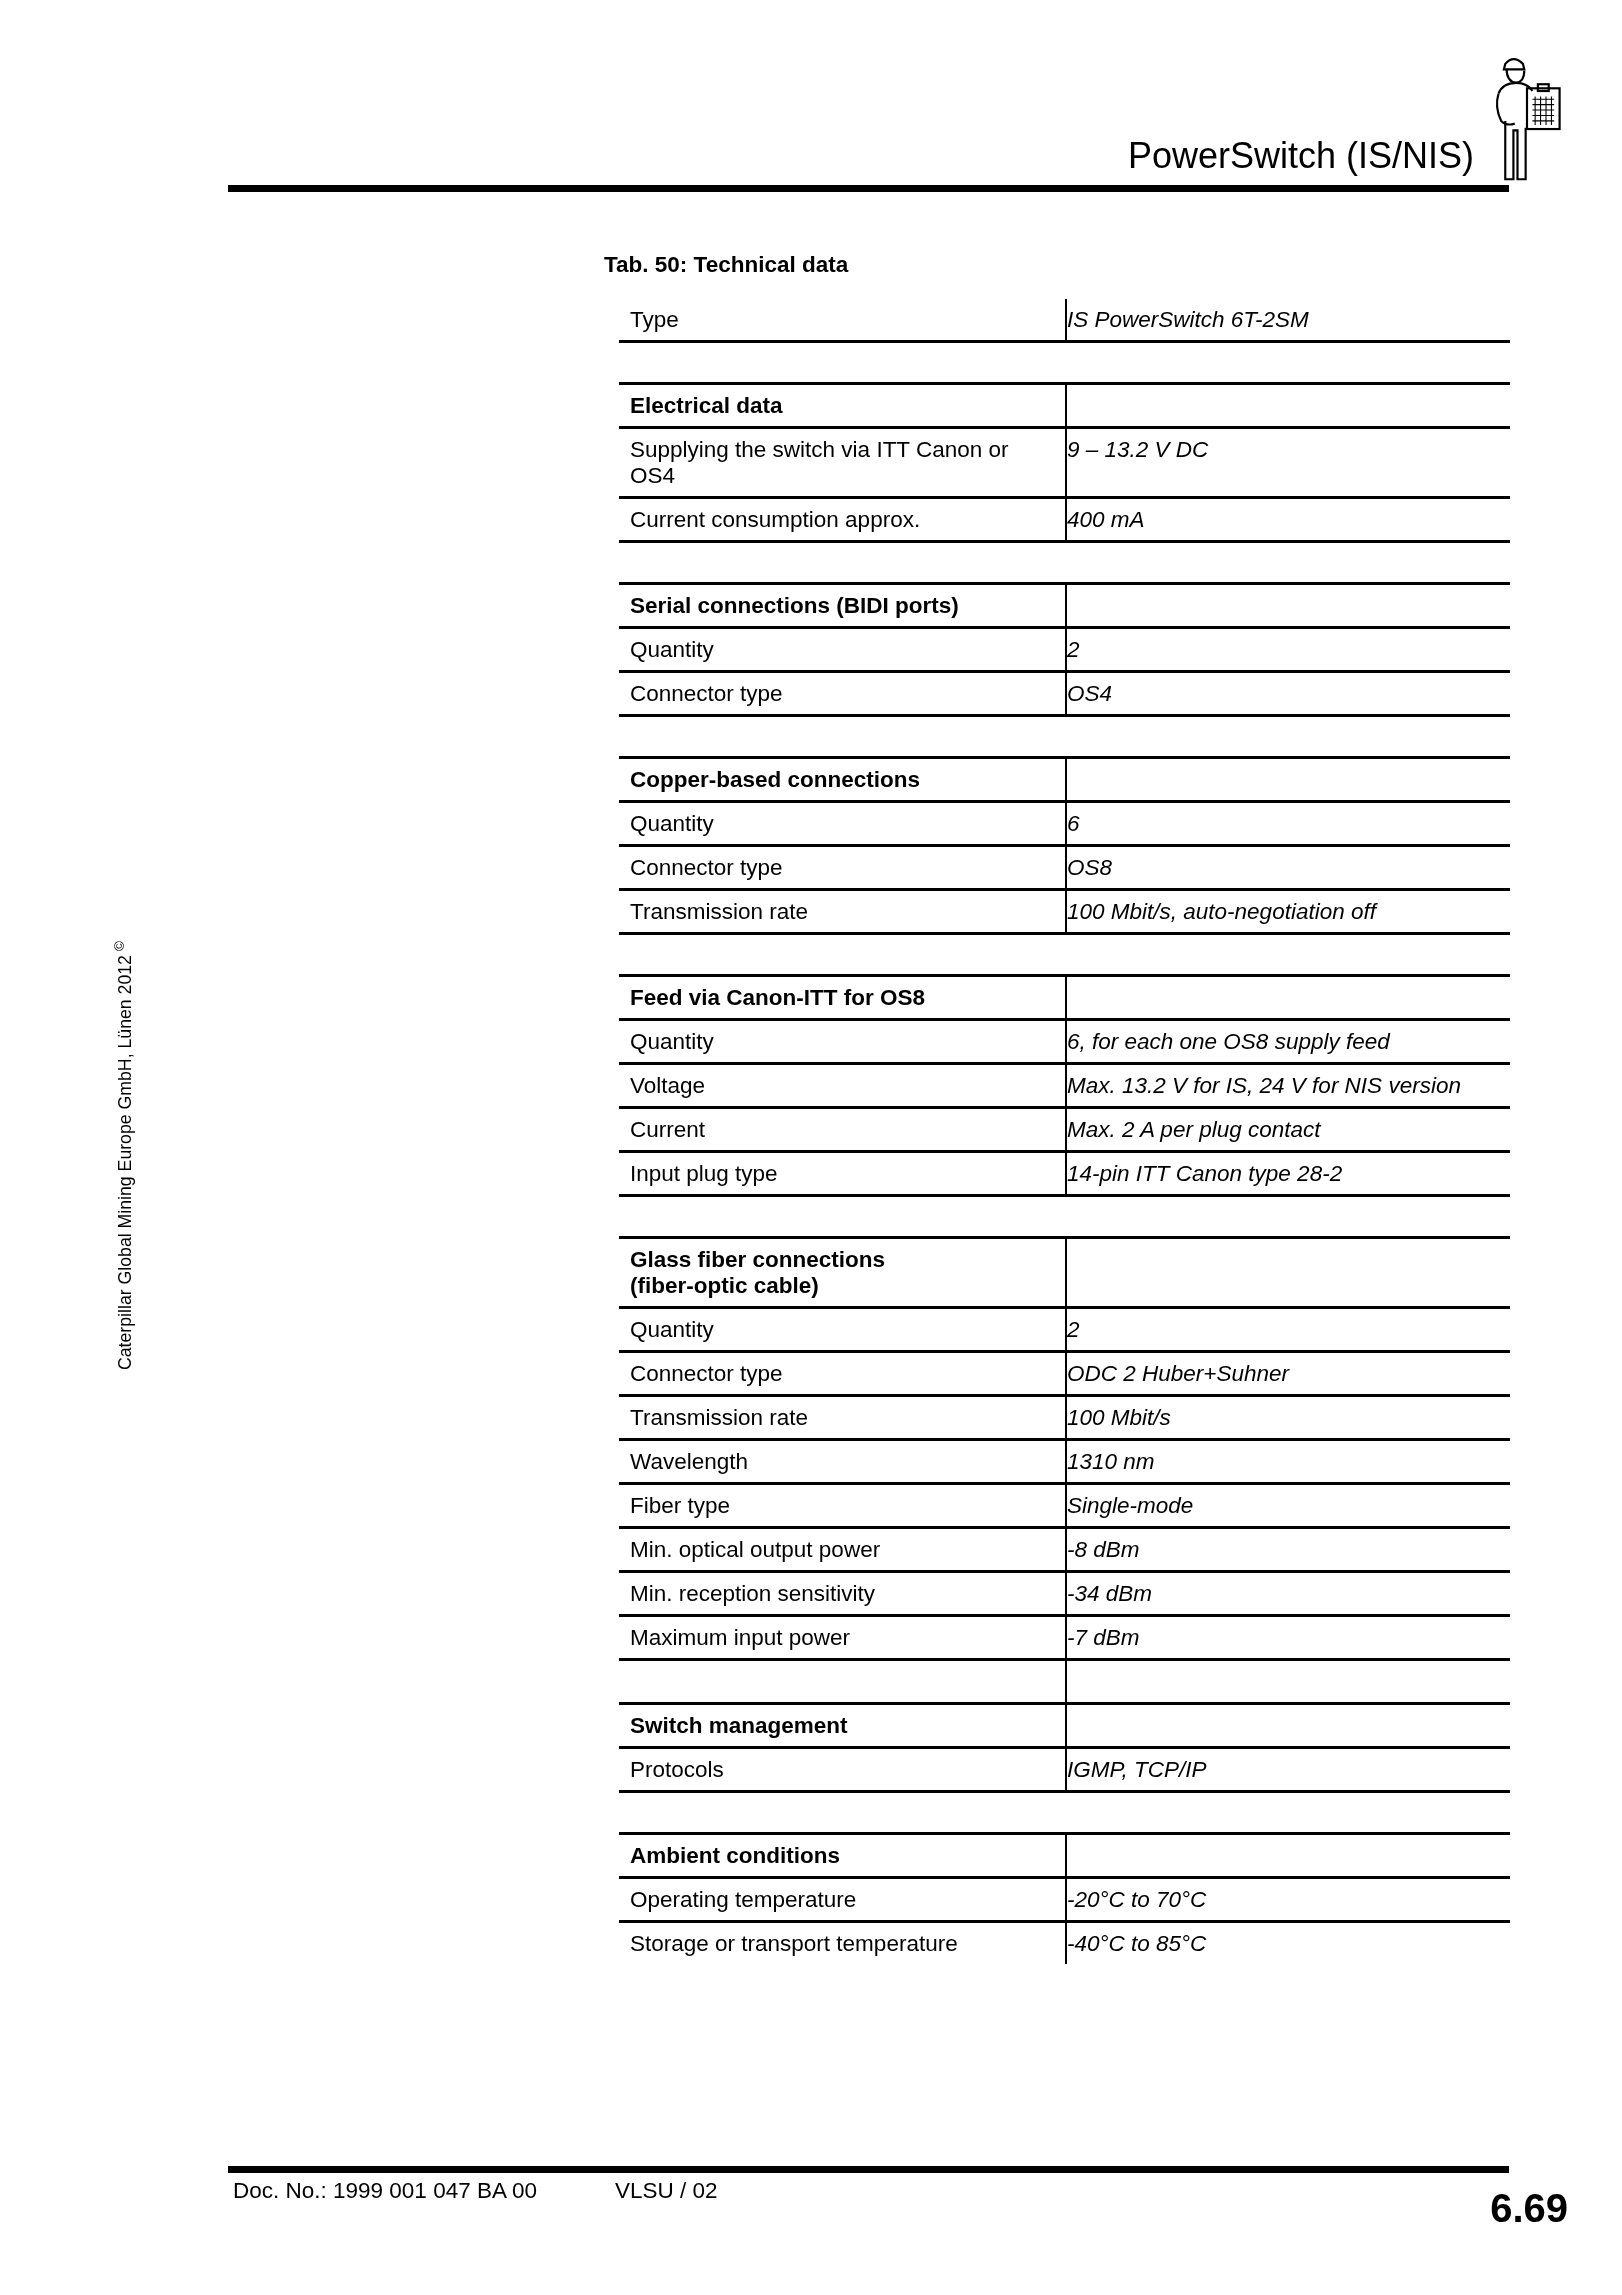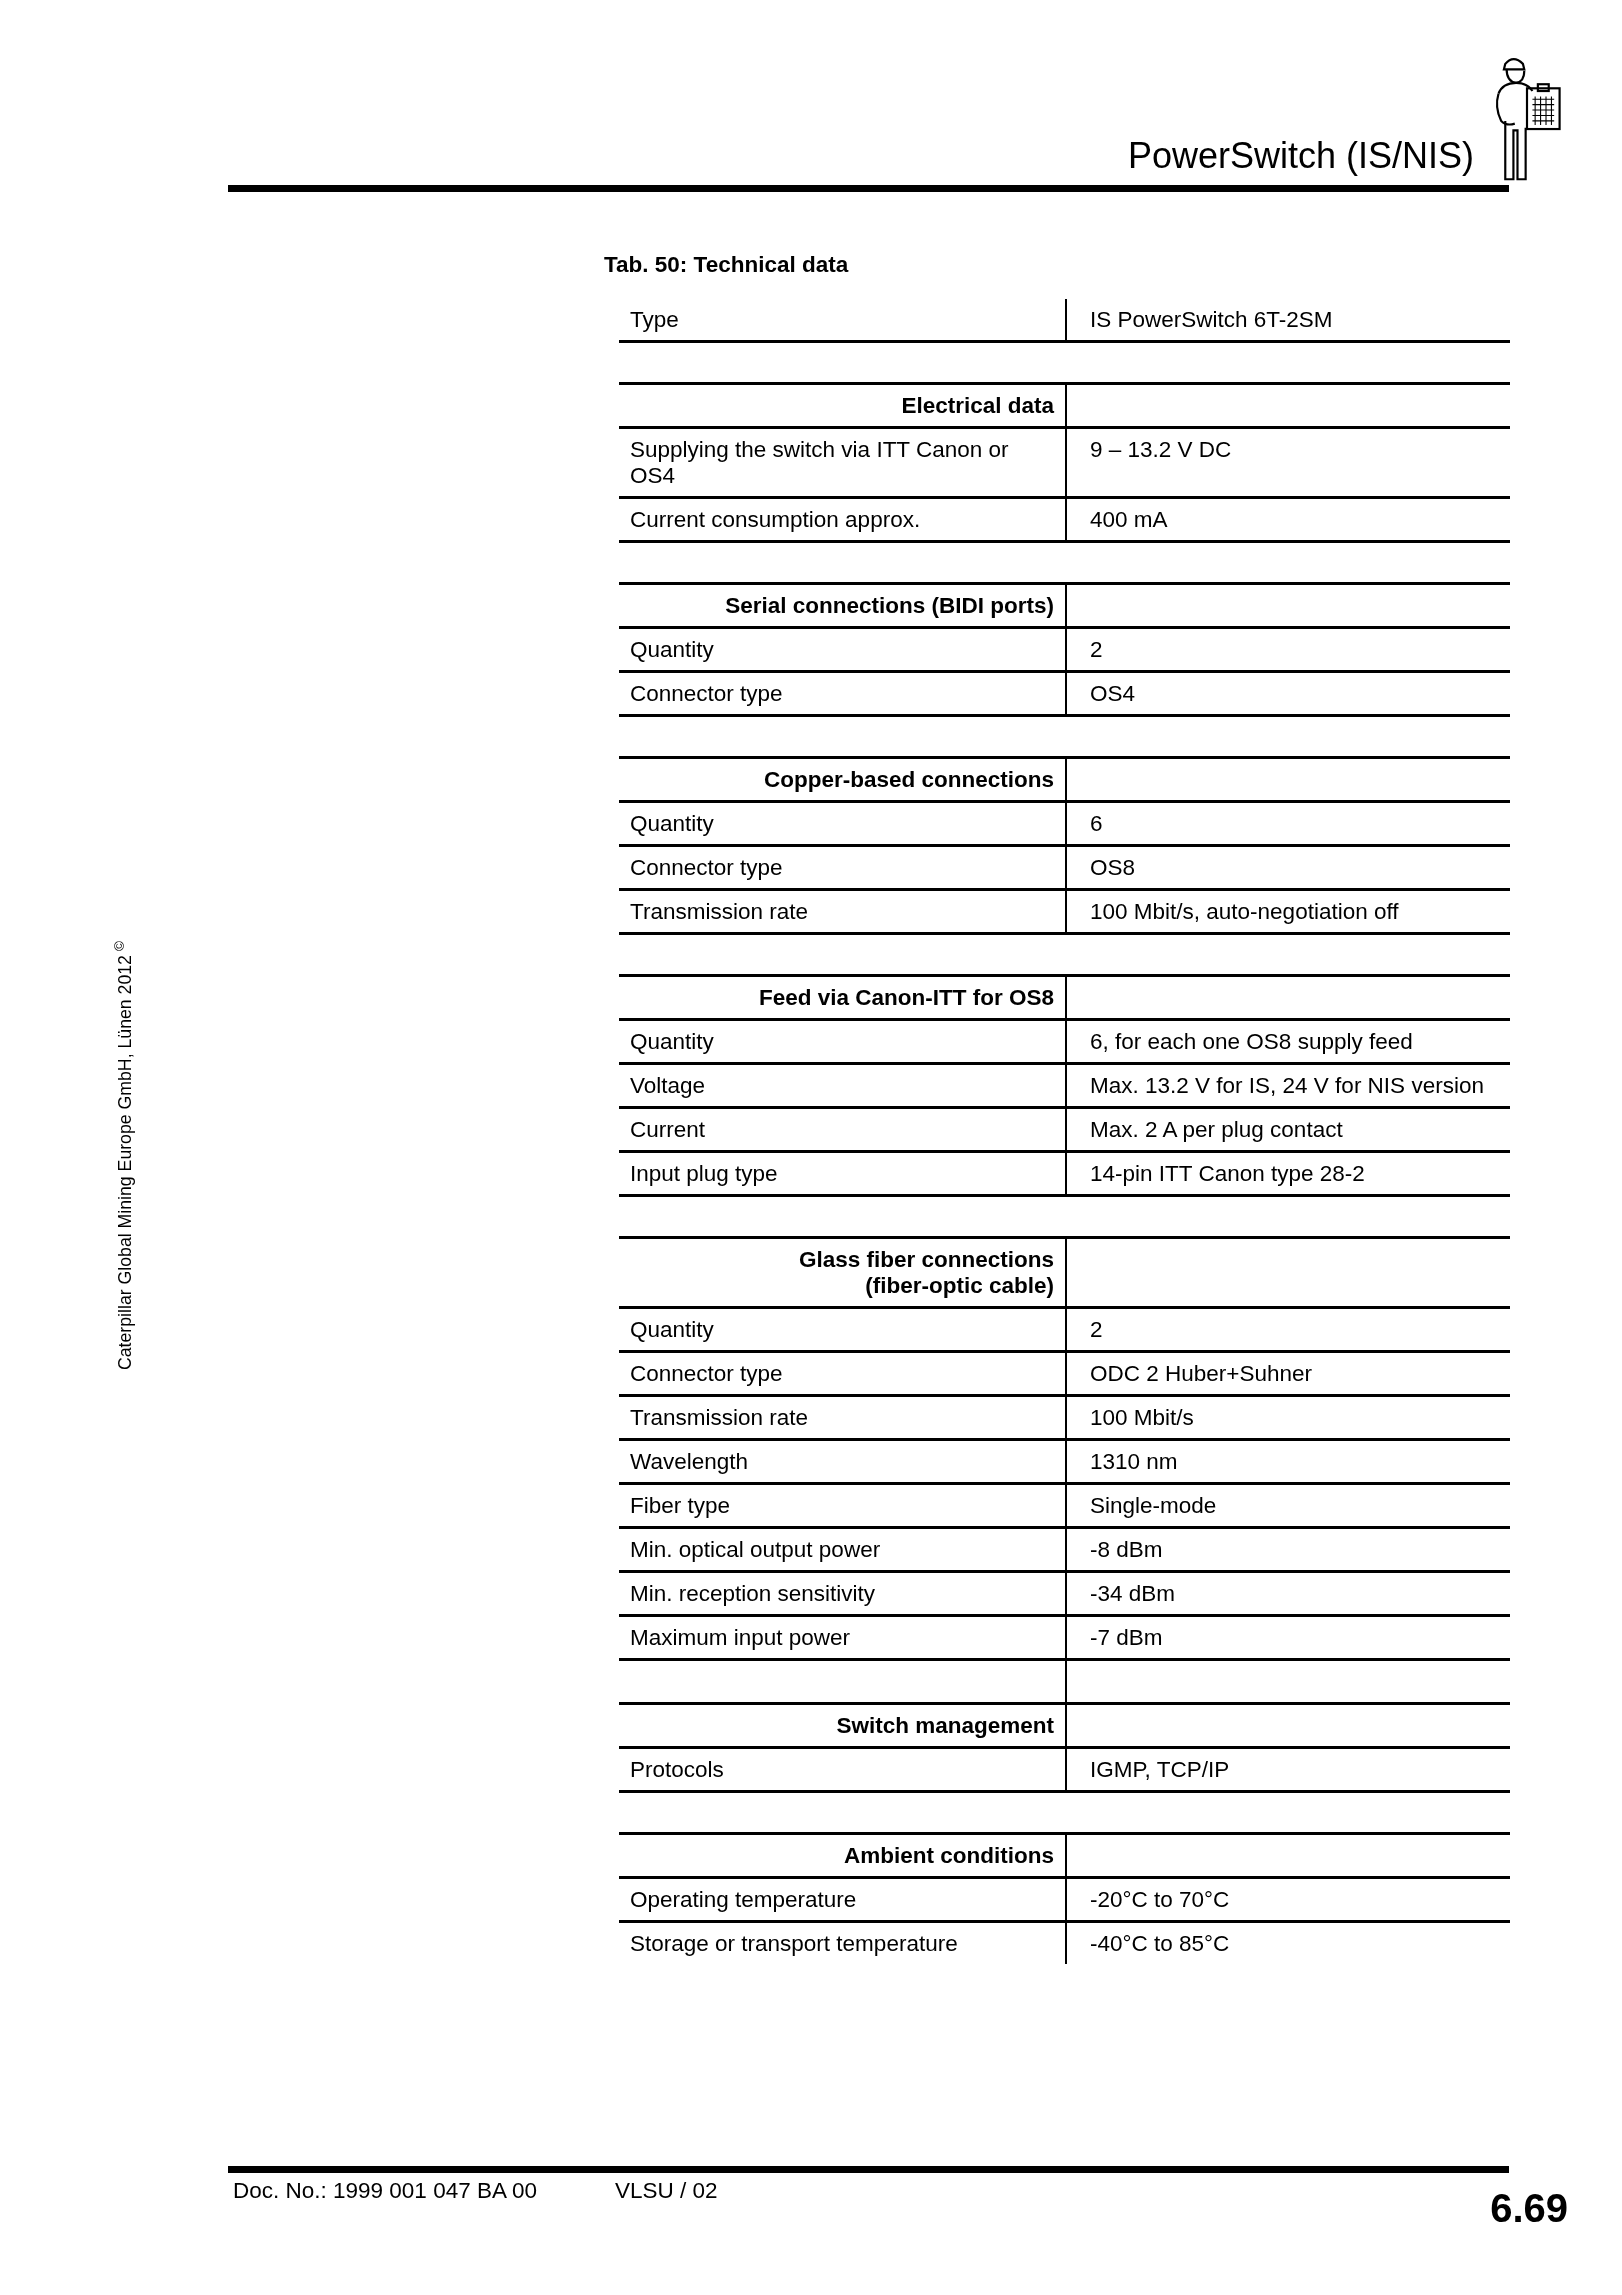--- a/index.html
+++ b/index.html
@@ -9,24 +9,24 @@
   .header-rule { position:absolute; left:228px; top:185px; width:1281px; height:6.8px; background:#000; }
   .mascot { position:absolute; left:1486px; top:53px; width:82px; height:129px; }
   .side-copyright { position:absolute; left:112px; top:1370px; transform-origin:0 0; transform:rotate(-90deg);
                     font-size:17.7px; white-space:nowrap; }
   .side-copyright sup { font-size:13.6px; margin-left:4.1px; }
   .caption { position:absolute; left:604px; top:252px; font-size:22.5px; font-weight:bold; }
   .table { position:absolute; left:619px; top:299px; width:891px; }
   .row { display:flex; position:relative; }
   .cell { box-sizing:border-box; font-size:22.5px; line-height:26px; padding:8.2px 11px 6.8px 11px; }
   .cell.k { width:448px; border-right:2.7px solid #000; }
-  .cell.v { flex:1; padding-left:23px; }
+  .cell.v { flex:1; padding-left:0;font-style:italic; }
   .row.rule { border-bottom:3.4px solid #000; }
   .row.toprule { border-top:3.4px solid #000; }
-  .row.head .cell.k { font-weight:bold;text-align:right; }
+  .row.head .cell.k { font-weight:bold; }
   .gap { height:39px; }
   .footer-rule { position:absolute; left:228px; top:2166px; width:1281px; height:6.8px; background:#000; }
   .footer-doc { position:absolute; left:233px; top:2178px; font-size:22.5px;text-align:center; }
   .footer-ver { position:absolute; left:615px; top:2178px; font-size:22.5px; }
   .footer-page { position:absolute; right:55px; top:2186px; font-size:40px; font-weight:bold; }
 </style>
 </head>
 <body>
 
 <div class="header-title">PowerSwitch (IS/NIS)</div>

